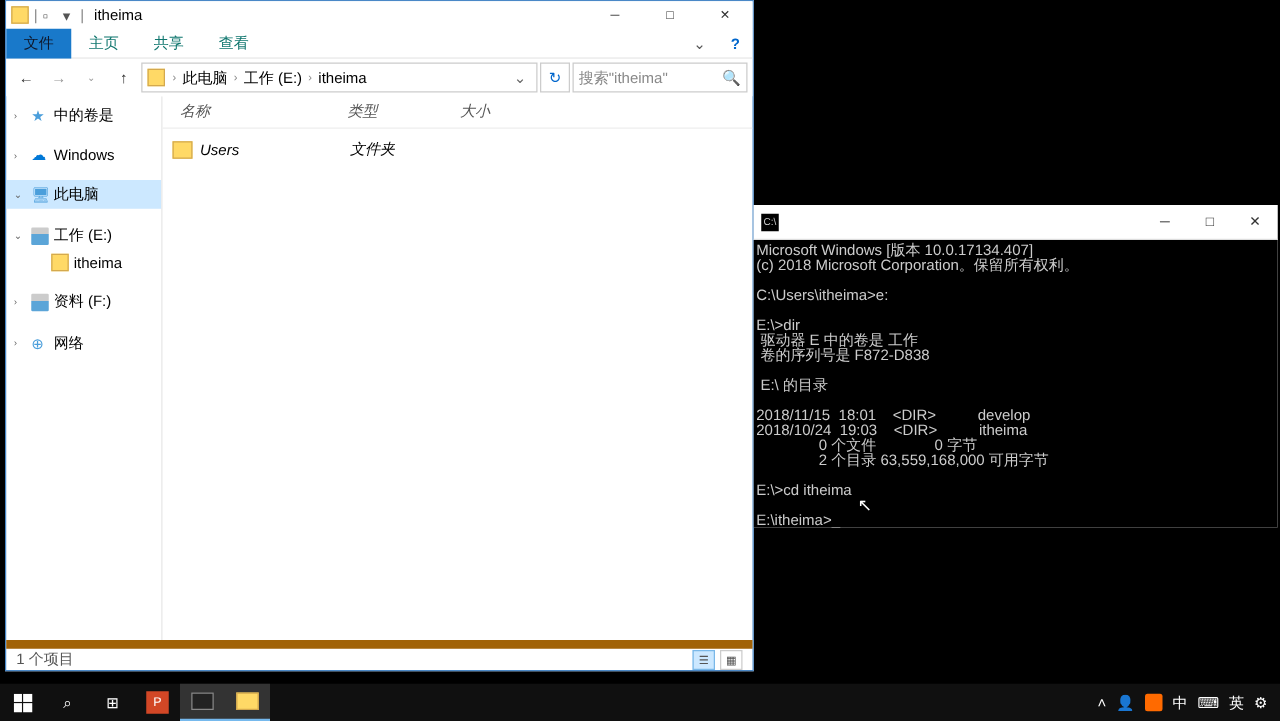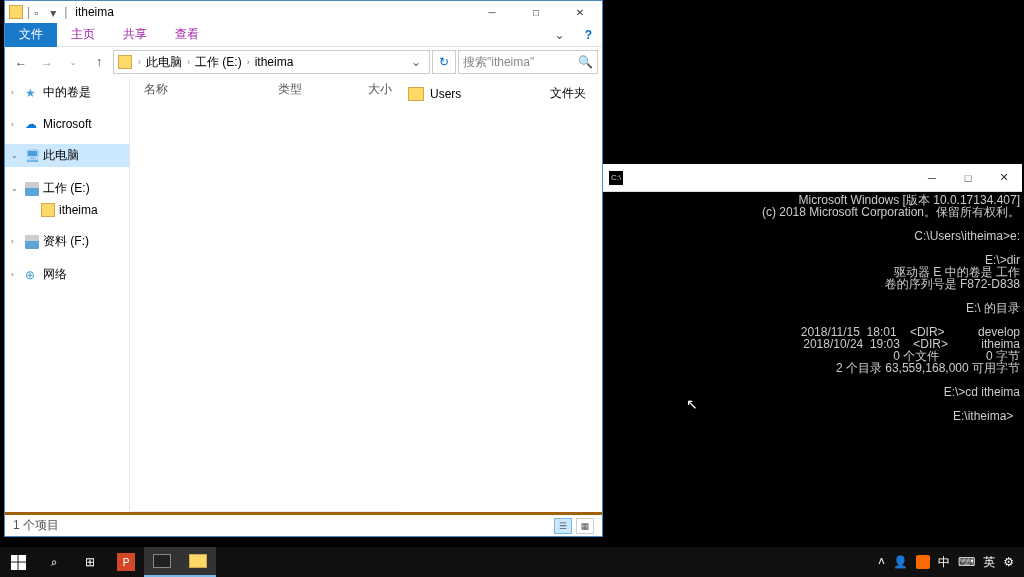--- a/index.html
+++ b/index.html
@@ -10,22 +10,22 @@
 .titlebar { height: 22px; background: #fff; display: flex; align-items: center; padding-left: 4px; }
 .titlebar .ico { width: 14px; height: 14px; background: #ffd966; border: 1px solid #d4a94e; margin-right: 2px; }
 .titlebar .sep { color: #888; margin: 0 2px; }
 .titlebar .qat { margin-left: 2px; display: flex; gap: 4px; }
 .titlebar .qat span { width: 12px; height: 12px; color: #555; }
 .titlebar .title { margin-left: 6px; color: #000; }
 .titlebar .winbtns { margin-left: auto; display: flex; }
 .titlebar .winbtns div { width: 44px; height: 22px; display: flex; align-items: center; justify-content: center; color: #333; font-size: 10px; }
 
 .ribbon { height: 24px; display: flex; align-items: center; background: #fff; border-bottom: 1px solid #e3e3e3; }
-.ribbon .tab { padding: 0 14px; height: 24px; display: flex; align-items: center; color: #a21caf; }
-.ribbon .tab.file { background: #1979ca; color: #ffffff; }
+.ribbon .tab { padding: 0 14px; height: 24px; display: flex; align-items: center; color: #0f766e; }
+.ribbon .tab.file { background: #1979ca; color: #0f172a; }
 .ribbon .expand { margin-left: auto; padding: 0 10px; color: #555; }
 .ribbon .help { padding: 0 10px; color: #0066cc; font-weight: bold; }
 
 .addrbar { height: 30px; display: flex; align-items: center; padding: 2px 4px; gap: 2px; background: #fff; }
 .navbtn { width: 24px; height: 24px; display: flex; align-items: center; justify-content: center; color: #999; }
 .navbtn.active { color: #333; }
 .addr { flex: 1; height: 24px; border: 1px solid #ccc; display: flex; align-items: center; padding: 0 4px; }
 .addr .fico { width: 14px; height: 14px; background: #ffd966; border: 1px solid #d4a94e; margin-right: 4px; }
 .addr .crumb { padding: 0 3px; }
 .addr .chev { color: #888; padding: 0 2px; font-size: 9px; }
@@ -42,43 +42,43 @@
 .navitem .exp { width: 10px; color: #666; font-size: 8px; }
 .navitem .nico { width: 14px; height: 14px; flex-shrink: 0; }
 .navitem .nico.star { color: #4a9edb; }
 .navitem .nico.cloud { color: #0078d7; }
 .navitem .nico.pc { color: #4a9edb; }
 .navitem .nico.drive { background: linear-gradient(#ccc 40%, #5ba5d8 40%); border-radius: 1px; }
 .navitem .nico.folder { background: #ffd966; border: 1px solid #d4a94e; }
 .navitem .nico.net { color: #4a9edb; }
 .navspacer { height: 10px; }
 
-.content { flex: 1; display: flex; flex-direction: row; }
+.content { flex: 1; display: flex; flex-direction: column; font-style: italic; }
 .headers { display: flex; border-bottom: 1px solid #eee; padding: 4px 0; color: #555; }
 .headers .col { padding: 0 8px; }
 .headers .c1 { width: 140px; padding-left: 14px; }
 .headers .c2 { width: 90px; }
 .filelist { flex: 1; padding: 6px 8px; }
 .filerow { display: flex; align-items: center; padding: 2px 0; }
 .filerow .fico2 { width: 16px; height: 14px; background: #ffd966; border: 1px solid #d4a94e; margin-right: 6px; }
 .filerow .fname { width: 120px; }
 .filerow .ftype { color: #000; }
 
-.status { height: 24px; border-top: 3px solid #a16207; display: flex; align-items: center; padding: 0 8px; color: #555; }
+.status { height: 24px; border-top: 7px solid #a16207; display: flex; align-items: center; padding: 0 8px; color: #555; }
 .status .views { margin-left: auto; display: flex; gap: 4px; }
 .status .views span { width: 18px; height: 16px; border: 1px solid #ccc; display:flex; align-items:center; justify-content:center; font-size:9px; }
 .status .views .sel { background: #cce8ff; border-color: #7ab8e8; }
 
 
 .cmd { position: absolute; left: 603px; top: 164px; width: 419px; height: 258px; background: #fff; display: flex; flex-direction: column; }
 .cmd .ctitle { height: 28px; background: #fff; display: flex; align-items: center; padding-left: 6px; border-bottom: 1px solid #ddd; }
 .cmd .ctitle .cico { width: 14px; height: 14px; background: #000; margin-right: 6px; font-size: 8px; color: #ccc; text-align:center; line-height:14px; }
 .cmd .ctitle .winbtns { margin-left: auto; display: flex; }
 .cmd .ctitle .winbtns div { width: 36px; height: 28px; display: flex; align-items: center; justify-content: center; color: #333; font-size: 11px; }
-.cmd .cbody { flex: 1; background: #000; color: #ccc; font-family: "NSimSun","SimSun","Consolas",monospace; font-size: 12px; line-height: 12px; padding: 2px 2px; white-space: pre; overflow: hidden; position: relative; text-align: right; }
+.cmd .cbody { flex: 1; background: #000; color: #ccc; font-family: "NSimSun","SimSun","Consolas",monospace; font-size: 12px; line-height: 12px; padding: 2px 2px; white-space: pre; overflow: hidden; position: relative; }
 .cmd .cursor-arrow { position: absolute; left: 83px; top: 206px; color: #fff; font-size: 14px; pointer-events:none; }
 
 
 .taskbar { position: absolute; left: 0; bottom: 0; width: 1024px; height: 30px; background: #101010; display: flex; align-items: center; }
 .taskbar .tb { width: 36px; height: 30px; display: flex; align-items: center; justify-content: center; color: #fff; }
 .taskbar .tb.active { background: #333; border-bottom: 2px solid #76b9ed; }
 .taskbar .start svg { width: 15px; height: 15px; }
 .taskbar .right { margin-left: auto; display: flex; align-items: center; gap: 8px; padding-right: 10px; color: #fff; font-size: 11px; }
 .taskbar .right .sq { width: 14px; height: 14px; }
 </style>
@@ -137,21 +137,21 @@
     <div class="nav">
       <div class="navitem">
           <span class="exp">›</span>
           <span class="nico star">★</span>
           <span>中的卷是</span>
         </div>
       <div class="navspacer"></div>
       <div class="navitem">
           <span class="exp">›</span>
           <span class="nico cloud">☁</span>
-          <span>Microsoft</span>
+          <span>Windows</span>
         </div>
       <div class="navspacer"></div>
       <div class="navitem sel">
           <span class="exp">⌄</span>
           <span class="nico pc">🖥</span>
           <span>此电脑</span>
         </div>
       <div class="navspacer"></div>
       <div class="navitem">
           <span class="exp">⌄</span>

